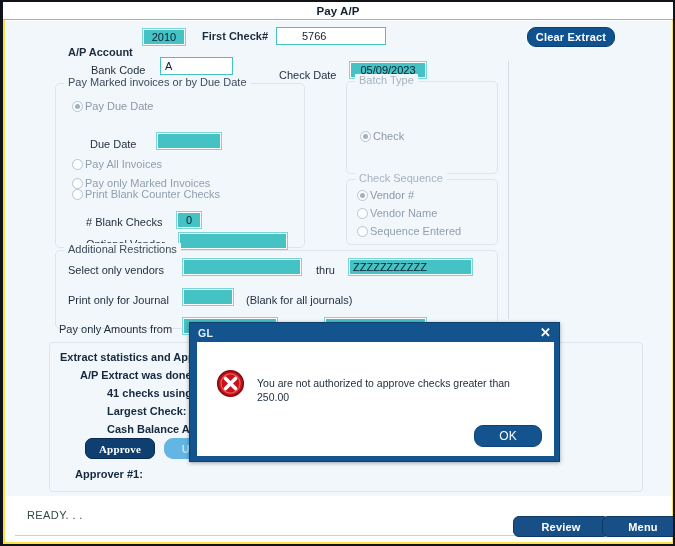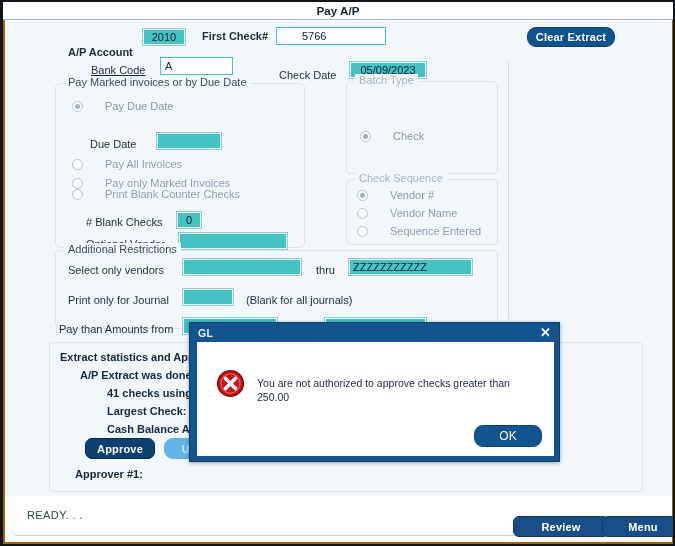--- a/index.html
+++ b/index.html
@@ -13,21 +13,21 @@
     background: #ffffff;
     font-family: "Liberation Sans", sans-serif;
     font-size: 11px;
     color: #1b2a3a;
     overflow: hidden;
   }
   #app {
     position: relative;
     width: 675px;
     height: 546px;
-    background: #a16207;
+    background: #fde047;
     box-sizing: border-box;
     border-left: 3px solid #11131a;
     border-top: 2px solid #11131a;
     border-right: 2px solid #11131a;
     border-bottom: 2px solid #11131a;
     overflow: hidden;
   }
 
   
   .titlebar {
@@ -116,21 +116,21 @@
     color: #3b4b5b;
     white-space: nowrap;
   }
   .grp > .cap.muted { color: #a6b3bf; }
 
   
   .radio {
     position: absolute;
     display: flex;
     align-items: flex-end;
-    gap: 22px;
+    gap: 2px;
     white-space: nowrap;
   }
   .radio .dot {
     width: 11px; height: 11px;
     border-radius: 50%;
     border: 1px solid #b7c4d0;
     background: #fdfefe;
     box-sizing: border-box;
     position: relative;
     flex: 0 0 auto;
@@ -306,21 +306,21 @@
     <div class="vdivider"></div>
 
     <div class="lbl b" style="left:63px; top:24px;">A/P Account</div>
     <div class="fld sel ctr" style="left:137px; top:7px; width:44px;">2010</div>
 
     <div class="lbl b" style="left:197px; top:8px;">First Check#</div>
     <div class="fld" style="left:271px; top:6px; width:110px; padding-left:25px;">5766</div>
 
     <div class="btn" style="left:510px; top:6px; width:88px; height:20px;">Clear Extract</div>
 
-    <div class="lbl" style="left:86px; top:42px;text-decoration:underline;">Bank Code</div>
+    <div class="lbl" style="left:86px; top:42px;">Bank Code</div>
     <div class="fld" style="left:155px; top:36px; width:73px;">A</div>
 
     <div class="lbl" style="left:274px; top:47px;">Check Date</div>
     <div class="fld sel ctr" style="left:344px; top:40px; width:78px;">05/09/2023</div>
 
     <div class="grp" style="left:50px; top:62px; width:250px; height:165px;">
       <span class="cap">Pay Marked invoices or by Due Date</span>
 
       <div class="radio on" style="left:16px; top:16px;">
         <span class="dot"></span>
@@ -379,36 +379,36 @@
 
       <div class="lbl" style="left:12px; top:12px;">Select only vendors</div>
       <div class="fld sel empty" style="left:126px; top:7px; width:120px;"></div>
       <div class="lbl" style="left:260px; top:12px;">thru</div>
       <div class="fld sel" style="left:292px; top:7px; width:125px;">ZZZZZZZZZZZ</div>
 
       <div class="lbl" style="left:12px; top:42px;">Print only for Journal</div>
       <div class="fld sel empty" style="left:126px; top:37px; width:52px;"></div>
       <div class="lbl" style="left:190px; top:42px;">(Blank for all journals)</div>
 
-      <div class="lbl" style="left:3px; top:71px;">Pay than Amounts from</div>
+      <div class="lbl" style="left:3px; top:71px;">Pay only Amounts from</div>
       <div class="fld sel right" style="left:126px; top:66px; width:96px;">0.01</div>
       <div class="lbl" style="left:234px; top:71px;">thru</div>
       <div class="fld sel ctr" style="left:268px; top:66px; width:103px;">99999999999.99</div>
     </div>
 
   </div>
 
   <div class="stats">
     <div class="stat-line" style="left:10px; top:8px;">Extract statistics and App</div>
     <div class="stat-line" style="left:30px; top:26px;">A/P Extract was done</div>
     <div class="stat-line" style="left:57px; top:44px;">41 checks using o</div>
     <div class="stat-line" style="left:57px; top:62px;">Largest Check: $1</div>
     <div class="stat-line" style="left:57px; top:80px;">Cash Balance Aft</div>
 
-    <div class="btn dark" style="left:23px; top:95px; width:70px; height:21px;">Approve</div>
+    <div class="btn dark" style="left:23px; top:95px; width:70px; height:21px;font-family:Liberation Serif, serif;">Approve</div>
     <div class="btn disabled" style="left:102px; top:95px; width:64px; height:21px;">Unap</div>
 
     <div class="stat-line" style="left:25px; top:125px;">Approver #1:</div>
   </div>
 
   <div class="statusbar">
     <div class="status-text">READY. . .</div>
     <div class="line"></div>
     <div class="btn foot" style="left:496px; top:19px; width:96px; height:21px;">Review</div>
     <div class="btn foot" style="left:585px; top:19px; width:82px; height:21px;">Menu</div>

